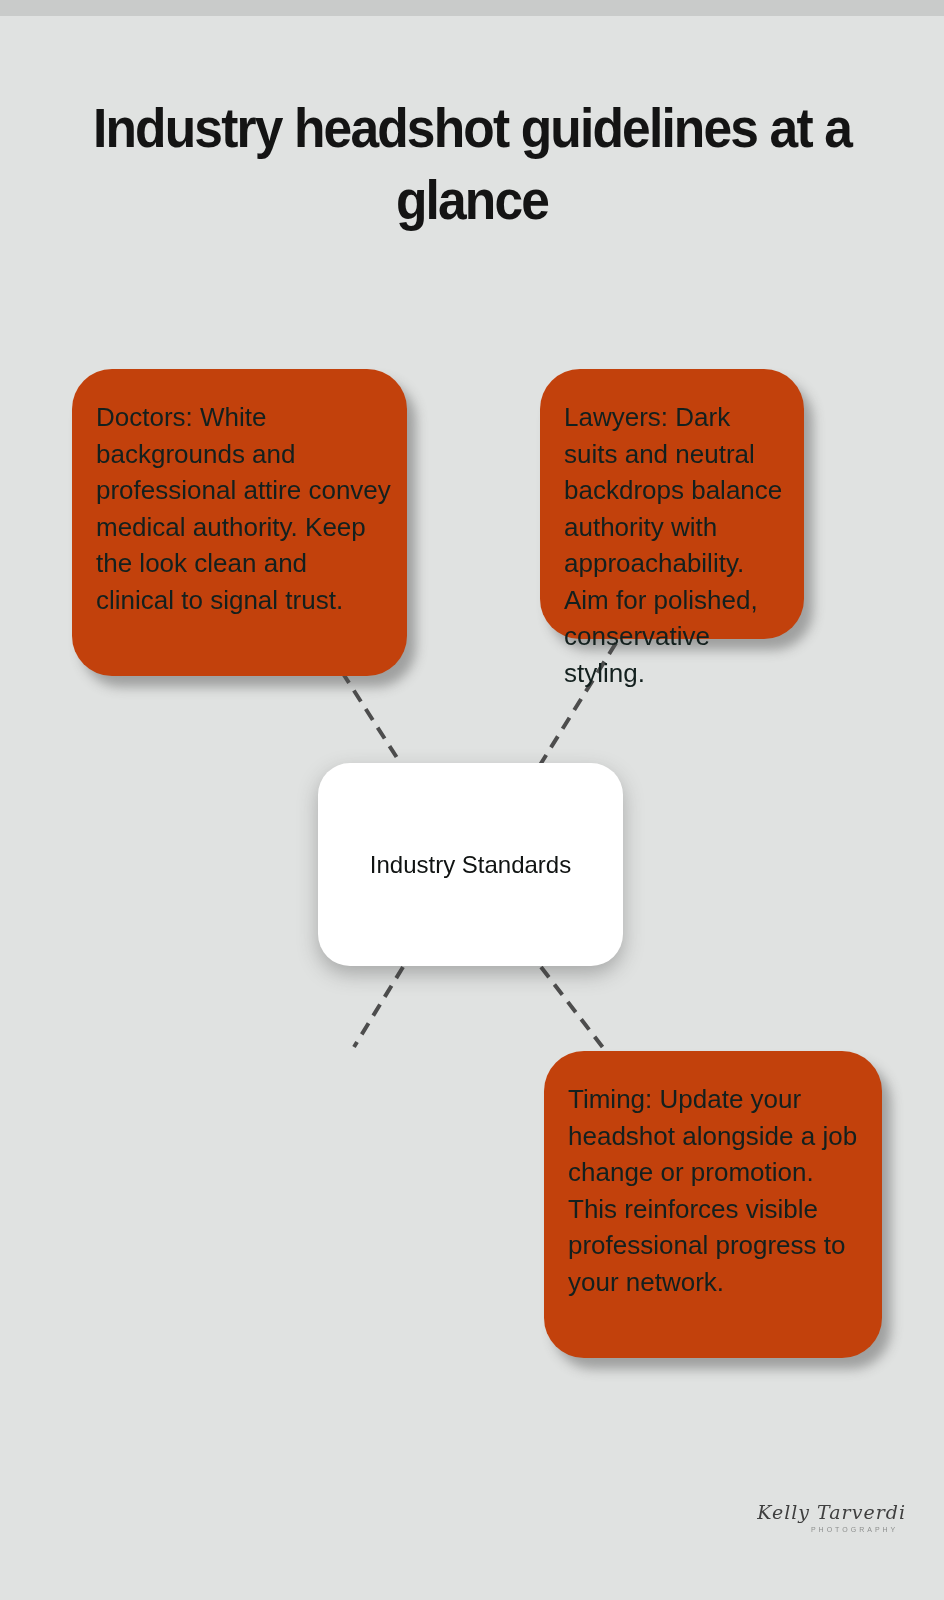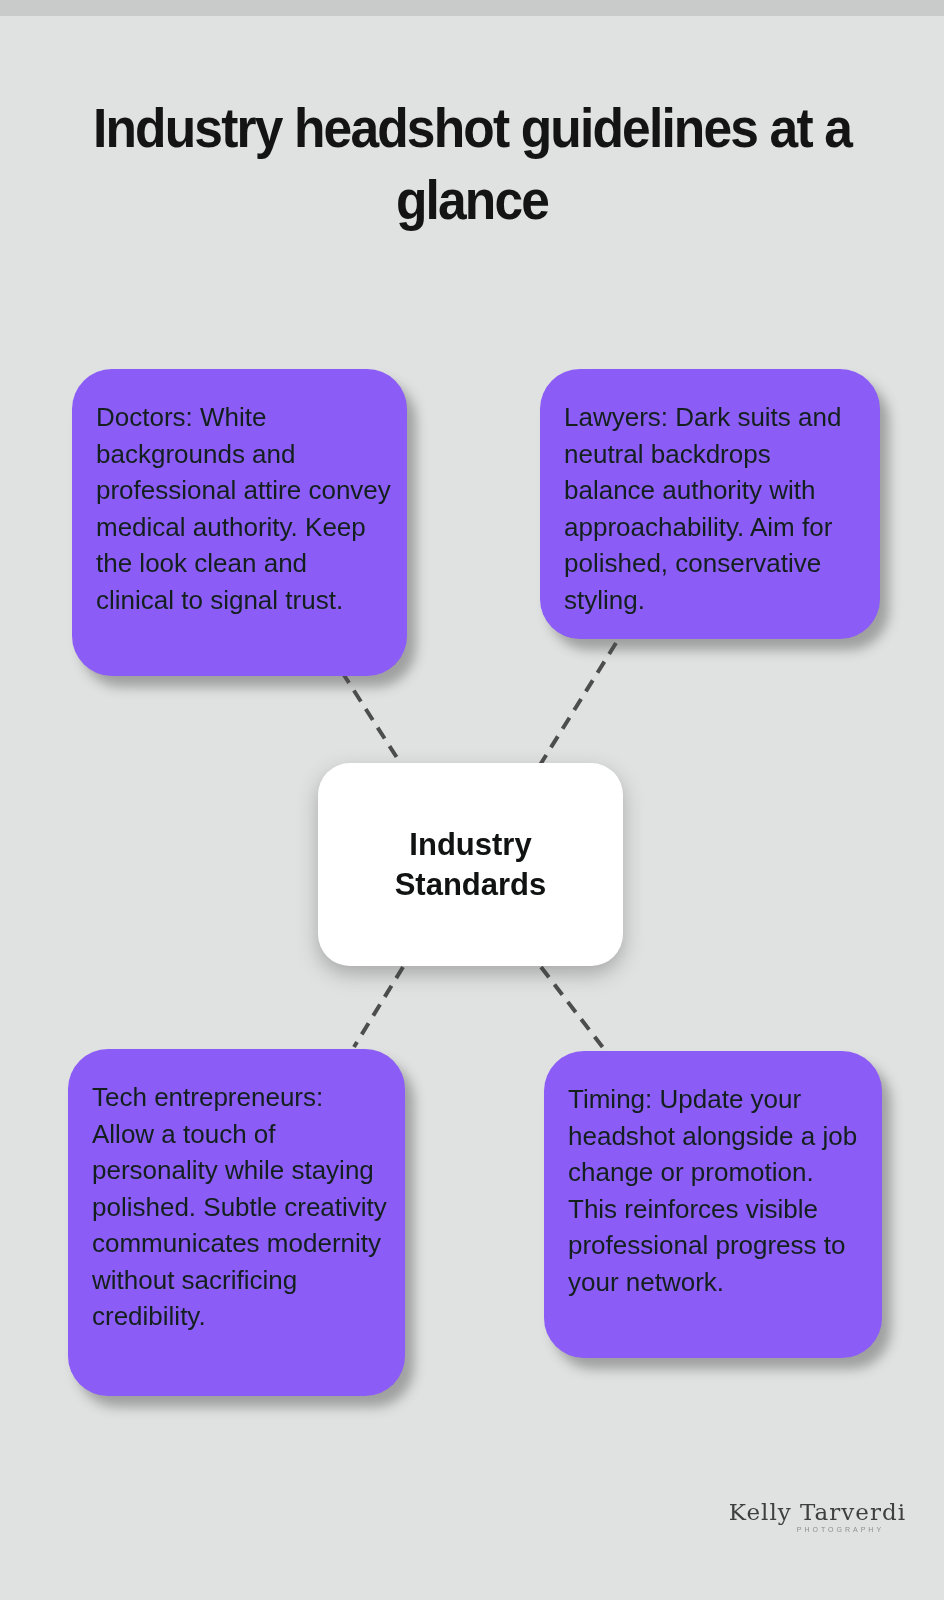--- a/index.html
+++ b/index.html
@@ -33,68 +33,69 @@
 
   .connectors {
     position: absolute;
     left: 0; top: 0;
     width: 944px; height: 1600px;
     pointer-events: none;
   }
 
   .card {
     position: absolute;
-    background: #8b5cf6;
+    background: #c2410c;
     border-radius: 40px;
     box-shadow: 9px 11px 12px rgba(80, 80, 80, 0.45);
     box-sizing: border-box;
     padding: 30px 16px 0 24px;
   }
   .card p {
     margin: 0;
     font-size: 26px;
     line-height: 36.5px;
     color: #13201e;
     font-weight: 400;
   }
   .card-tl { left: 72px;  top: 353px;  width: 335px; height: 307px; }
-  .card-tr { left: 540px; top: 353px;  width: 340px; height: 270px; }
+  .card-tr { left: 540px; top: 353px;  width: 264px; height: 270px; }
   .card-bl { left: 68px;  top: 1033px; width: 337px; height: 347px; }
   .card-br { left: 544px; top: 1035px; width: 338px; height: 307px; }
 
   .center-node {
     position: absolute;
     left: 318px; top: 747px;
     width: 305px; height: 203px;
     background: #ffffff;
     border-radius: 32px;
     box-shadow: 0 8px 20px rgba(60, 60, 60, 0.35);
     display: flex;
     align-items: center;
     justify-content: center;
     text-align: center;
   }
   .center-node .center-label {
-    font-size: 31px;
+    font-size: 24px;
     line-height: 40px;
-    font-weight: 700;
+    font-weight: 400;
     color: #101312;
     max-width: 240px;
   }
 
   .signature {
     position: absolute;
     right: 38px;
     top: 1483px;
     text-align: center;
     color: #3f3f3f;
   }
   .sig-name {
     font-family: "DejaVu Serif", serif;
-    font-size: 23px;
+    font-style: italic;
+    font-size: 19px;
     line-height: 26px;
     letter-spacing: 1px;
     white-space: nowrap;
   }
   .sig-sub {
     margin-top: 1px;
     margin-left: 46px;
     font-size: 7px;
     letter-spacing: 3px;
     color: #8d8f8e;
@@ -120,23 +121,20 @@
   </div>
 
   <div class="card card-tr">
     <p>Lawyers: Dark suits and neutral backdrops balance authority with approachability. Aim for polished, conservative styling.</p>
   </div>
 
   <div class="center-node">
     <span class="center-label">Industry Standards</span>
   </div>
 
-  <div class="card card-bl">
-    <p>Tech entrepreneurs: Allow a touch of personality while staying polished. Subtle creativity communicates modernity without sacrificing credibility.</p>
-  </div>
 
   <div class="card card-br">
     <p>Timing: Update your headshot alongside a job change or promotion. This reinforces visible professional progress to your network.</p>
   </div>
 
   <div class="signature">
     <div class="sig-name">Kelly Tarverdi</div>
     <div class="sig-sub">PHOTOGRAPHY</div>
   </div>
 

